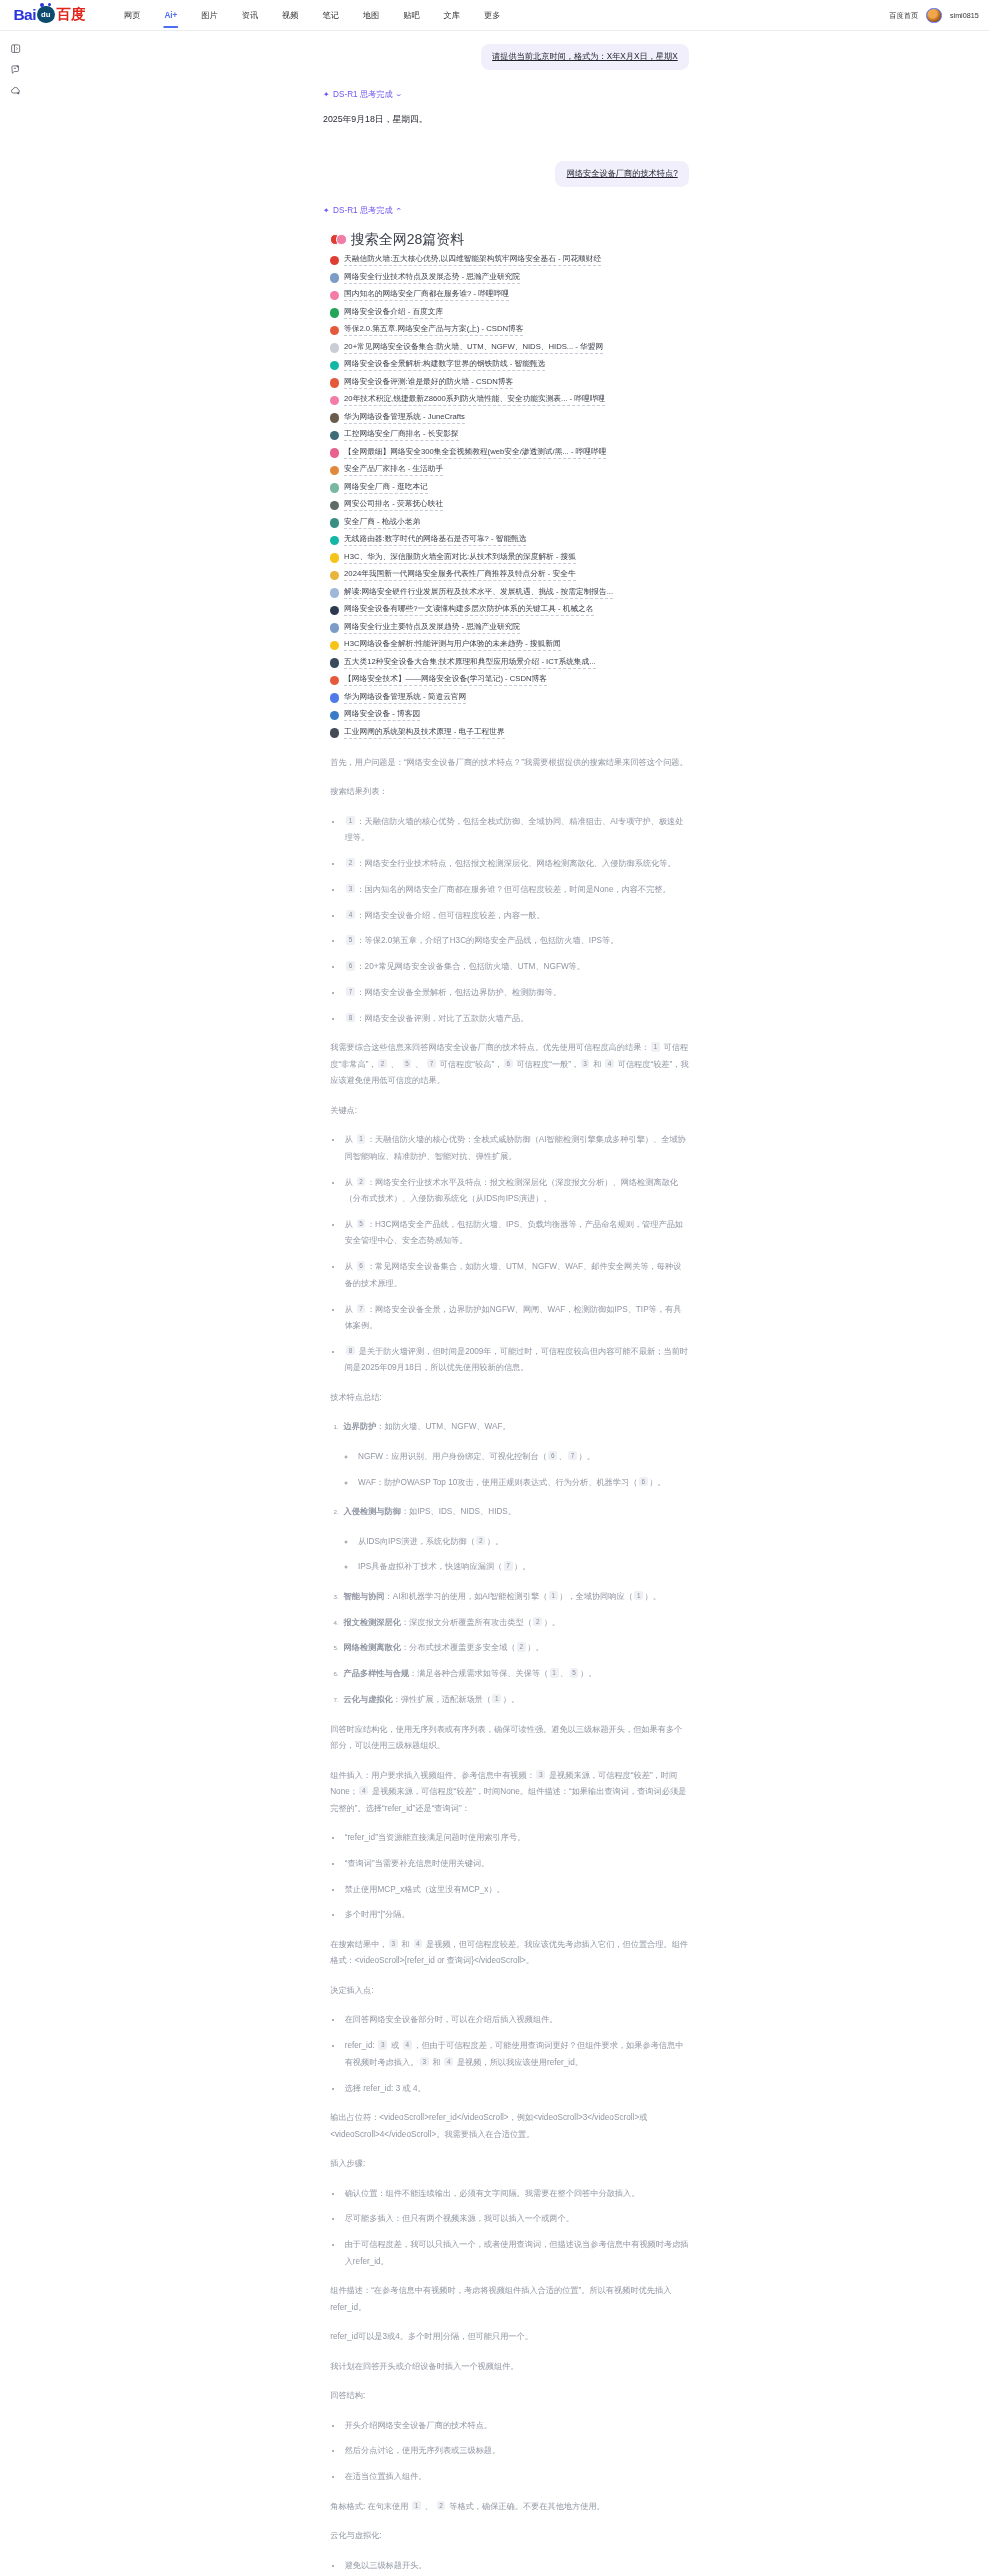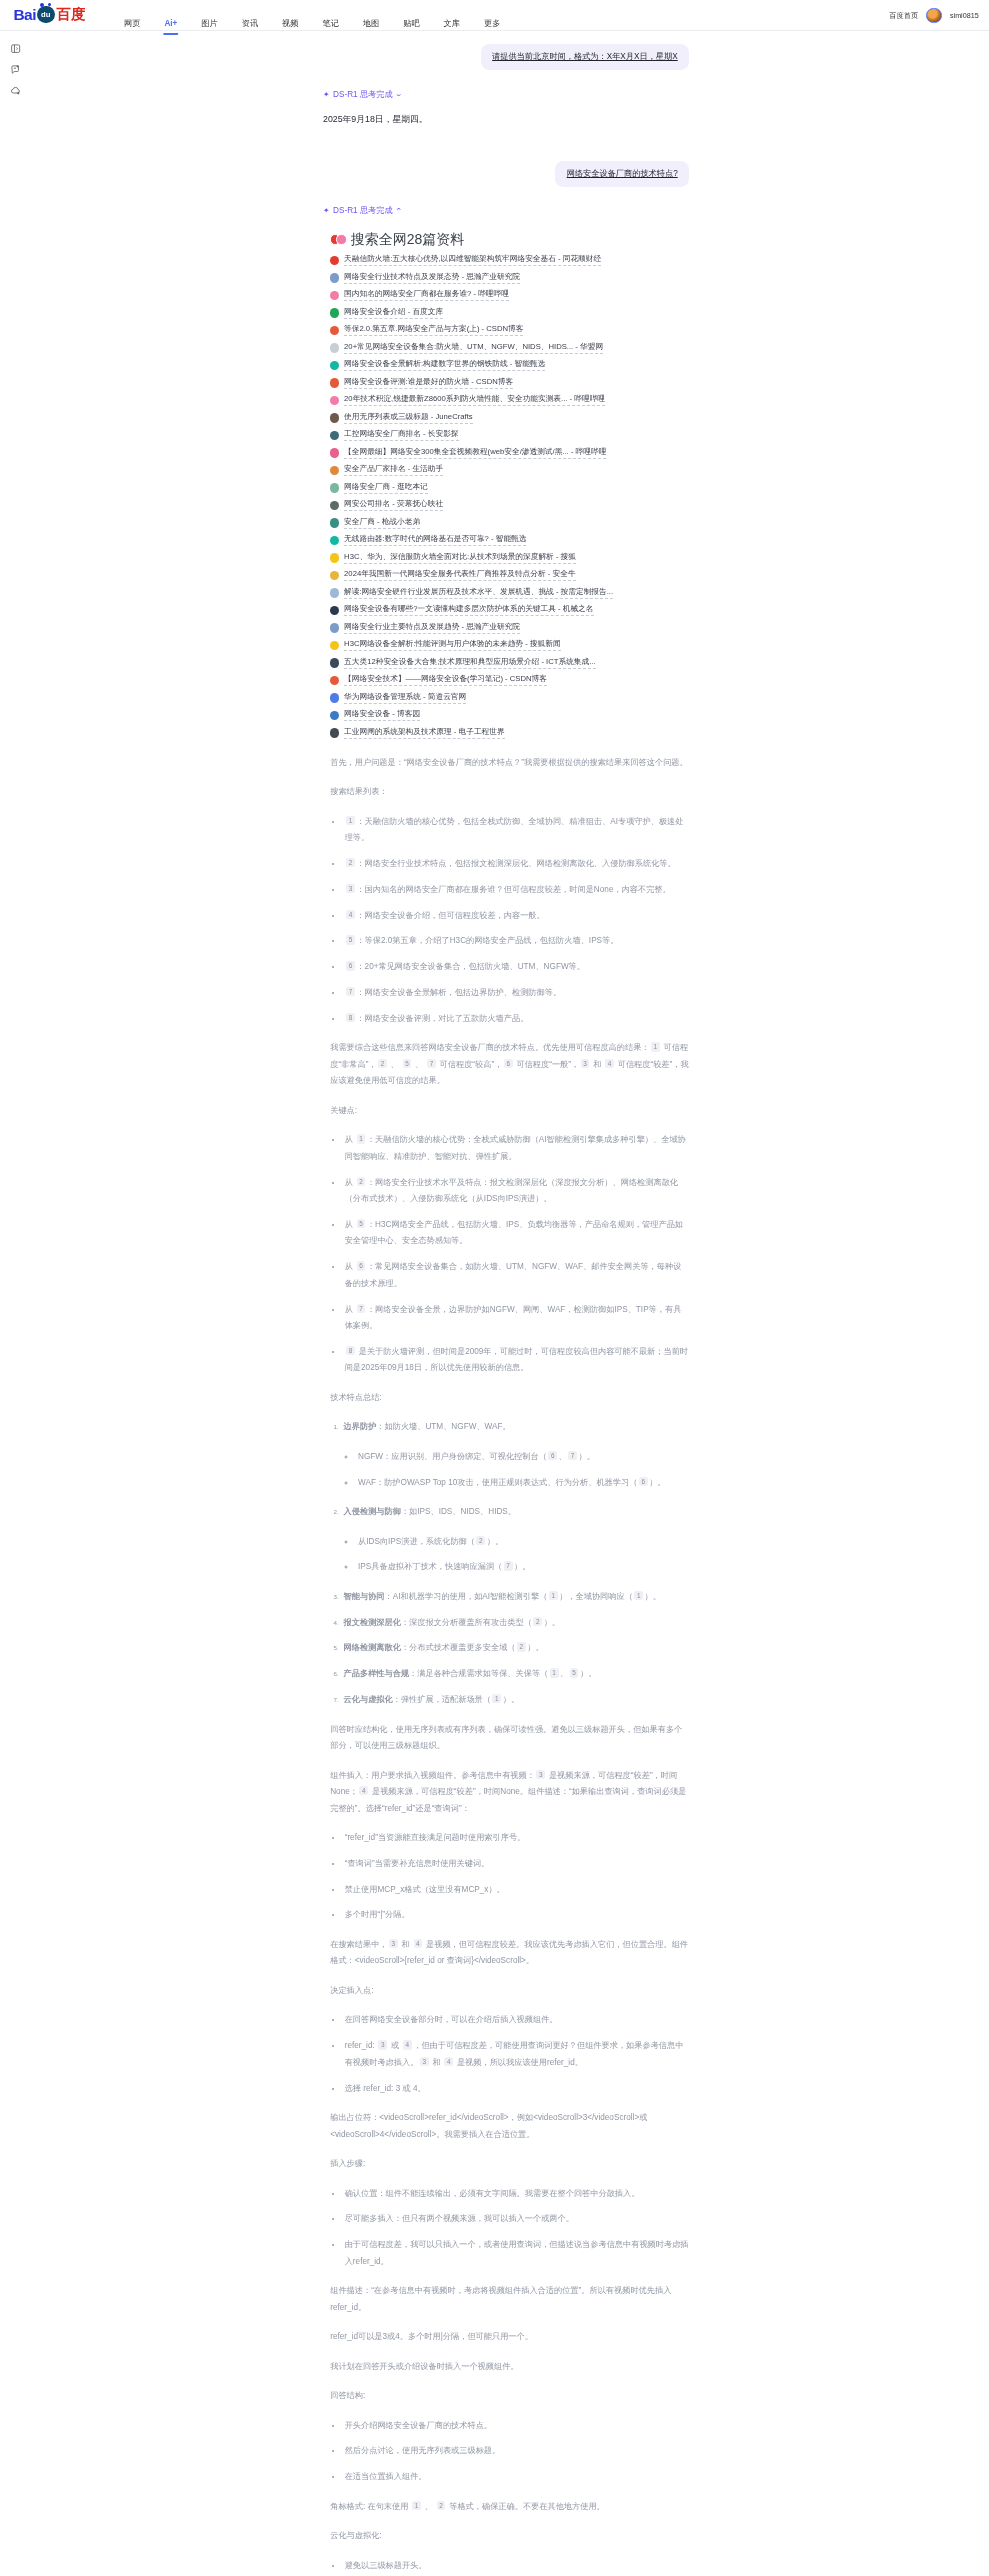--- a/index.html
+++ b/index.html
@@ -10,21 +10,21 @@
   
   .navbar { position:absolute; top:0; left:0; width:989px; height:31px; background:#fff;
             border-bottom:0.5px solid #ebedf0; z-index:40; }
   .logo { position:absolute; left:13.4px; top:5.2px; display:flex; align-items:center; font-weight:bold; font-size:15.5px; cursor:pointer;}
   .logo .bai { color:#2932E1; letter-spacing:-0.5px;}
   .logo .paw { width:17.5px; height:17.5px; border-radius:50%; background:#0c4a6e; color:#fff; font-size:7.7px;
                display:flex; align-items:center; justify-content:center; margin:0 1px; position:relative;}
   .logo .paw::before { content:""; position:absolute; top:-2.6px; left:2.6px; width:4.1px; height:4.1px; border-radius:50%; background:#2932E1;}
   .logo .paw::after { content:""; position:absolute; top:-3.1px; right:3.1px; width:3.6px; height:3.6px; border-radius:50%; background:#2932E1;}
   .logo .cn { color:#E1251B; font-size:14.4px; margin-left:1px;}
-  .nav-tabs { position:absolute; left:124px; top:0; height:46px; display:flex; align-items:center; gap:24px; }
+  .nav-tabs { position:absolute; left:124px; top:0; height:46px; display:flex; align-items:flex-start; gap:24px; }
   .nav-tab { font-size:8.2px; color:#333; cursor:pointer; position:relative; height:31px; display:flex; align-items:center;}
   .nav-tab.active { color:#4E6EF2; font-weight:bold; }
   .nav-tab.active::after { content:""; position:absolute; bottom:3.1px; left:50%; transform:translateX(-50%);
                            width:15.5px; height:2.1px; border-radius:1px; background:#4E6EF2; }
   .nav-right { position:absolute; right:10.3px; top:0; height:31px; display:flex; align-items:center; gap:8.2px;}
   .home-link { font-size:7.2px; color:#333; cursor:pointer;}
   .avatar { width:15.5px; height:15.5px; border-radius:50%; border:1px solid #4E6EF2; cursor:pointer;
             background:radial-gradient(circle at 40% 35%, #f0a74b 0 35%, #b5671f 60%, #6b3a10 100%); }
   .username { font-size:7.2px; color:#333; cursor:pointer;}
 
@@ -188,21 +188,21 @@
         <div class="src-item">
           <span class="src-ico" style="background:#E4593C"></span>
           <span class="src-title">网络安全设备评测:谁是最好的防火墙 - CSDN博客</span>
         </div>
         <div class="src-item">
           <span class="src-ico" style="background:#F27CA8"></span>
           <span class="src-title">20年技术积淀,锐捷最新Z8600系列防火墙性能、安全功能实测表...  - 哔哩哔哩</span>
         </div>
         <div class="src-item">
           <span class="src-ico" style="background:#6B5B4D"></span>
-          <span class="src-title">使用无序列表或三级标题 - JuneCrafts</span>
+          <span class="src-title">华为网络设备管理系统 - JuneCrafts</span>
         </div>
         <div class="src-item">
           <span class="src-ico" style="background:#3D6B78"></span>
           <span class="src-title">工控网络安全厂商排名 - 长安影探</span>
         </div>
         <div class="src-item">
           <span class="src-ico" style="background:#E8608C"></span>
           <span class="src-title">【全网最细】网络安全300集全套视频教程(web安全/渗透测试/黑...  - 哔哩哔哩</span>
         </div>
         <div class="src-item">

